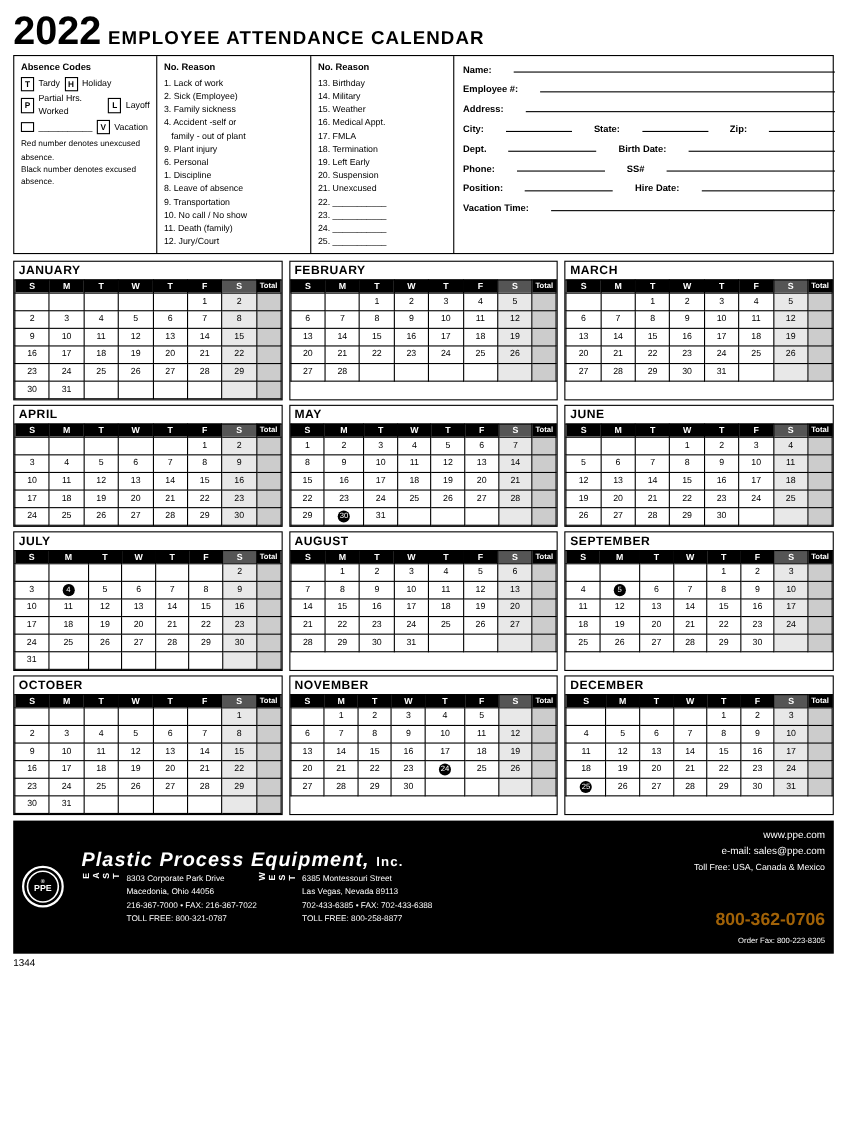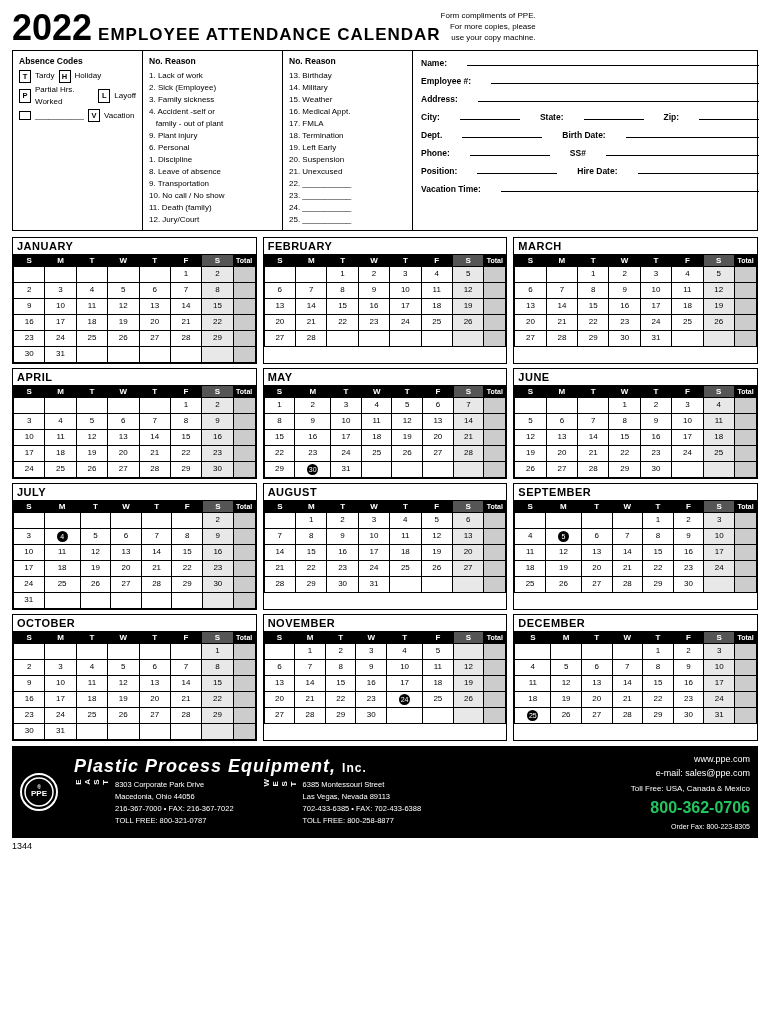--- a/index.html
+++ b/index.html
@@ -219,37 +219,38 @@
     }
     .company-name span {
       font-size: 12px;
     }
     .east-col, .west-col {
       font-size: 7.5px;
       line-height: 1.6;
     }
     .east-west-wrap {
       display: flex;
-      gap: 28px;
+      gap: 0;
       margin-top: 2px;
     }
     .addr-block {
       display: flex;
       align-items: flex-start;
       gap: 3px;
     }
     .footer-right {
       text-align: right;
       font-size: 7.5px;
       line-height: 1.6;
     }
     .footer-phone {
       font-size: 16px;
       font-weight: 900;
-      color: #22c55e;
+      color: #a16207;
+      margin-top: 29px;
     }
     .footer-web {
       font-size: 9px;
     }
     .page-num {
       font-size: 9px;
       margin-top: 3px;
       color: #000;
     }
     .absence-notes {
@@ -266,23 +267,20 @@
   </style>
 </head>
 <body>
 
 <div class="page">
 
   <div class="header">
     <div class="header-title">
       <span class="year">2022</span>
       <span class="cal-title">EMPLOYEE ATTENDANCE CALENDAR</span>
-    </div>
-    <div class="header-note">
-      Form compliments of PPE.<br>For more copies, please<br>use your copy machine.
     </div>
   </div>
 
   <div class="info-section">
 
     <div class="absence-col">
       <div class="col-title">Absence Codes</div>
       <div class="code-row">
         <span class="code-box">T</span>
         <span>Tardy</span>
@@ -293,20 +291,24 @@
         <span class="code-box">P</span>
         <span>Partial Hrs. Worked</span>
         <span class="code-box">L</span>
         <span>Layoff</span>
       </div>
       <div class="code-row">
         <span class="blank-box"></span>
         <span>___________</span>
         <span class="code-box">V</span>
         <span>Vacation</span>
+      </div>
+      <div class="absence-notes">
+        <div>Red number denotes unexcused absence.</div>
+        <div>Black number denotes excused absence.</div>
       </div>
     </div>
 
     <div class="reasons-col">
       <div class="col-title">No. Reason</div>
       <div>1. Lack of work</div>
       <div>2. Sick (Employee)</div>
       <div>3. Family sickness</div>
       <div>4. Accident -self or</div>
       <div>&nbsp;&nbsp;&nbsp;family - out of plant</div>

